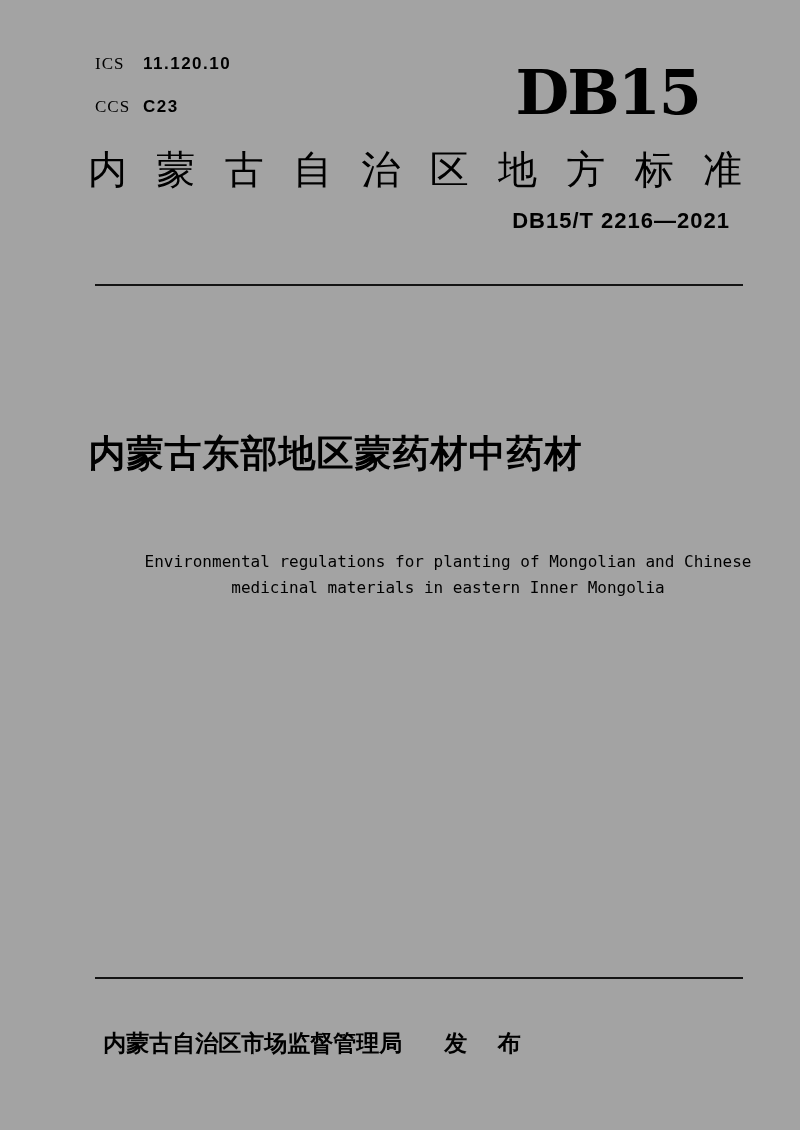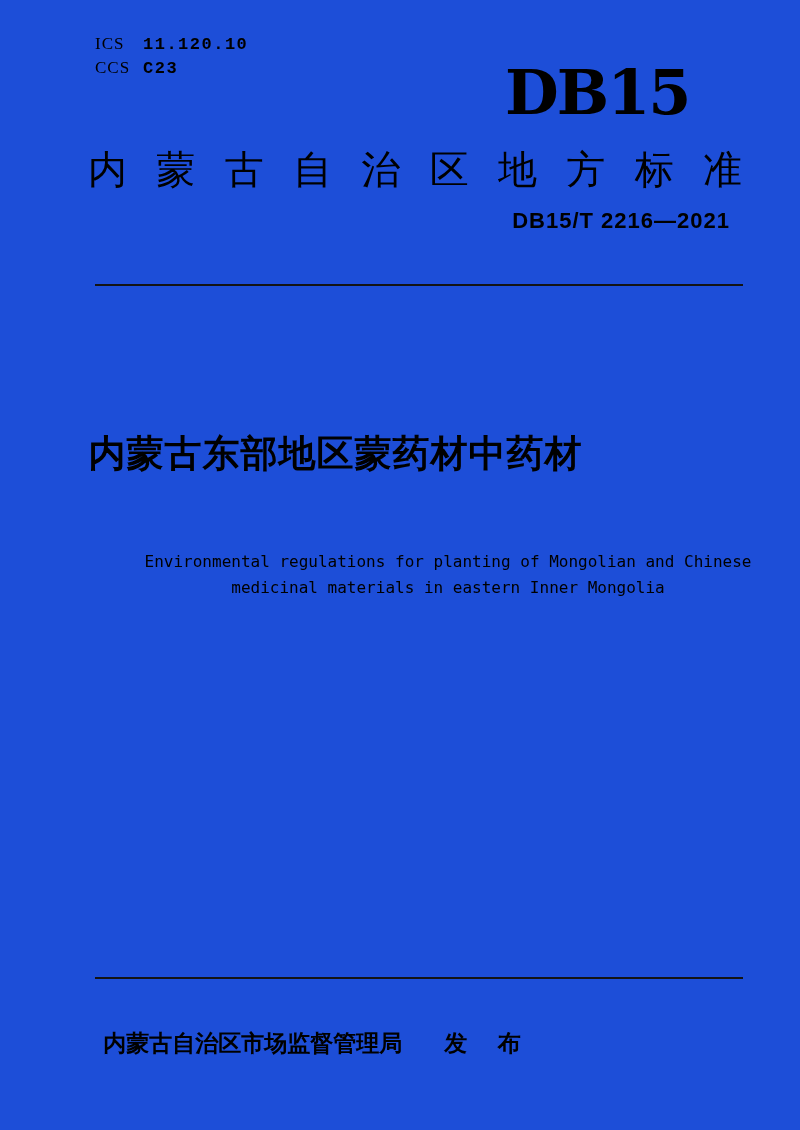--- a/index.html
+++ b/index.html
@@ -4,58 +4,59 @@
 <style>
   html, body {
     margin: 0;
     padding: 0;
     background: #ffffff;
   }
   .page {
     position: relative;
     width: 800px;
     height: 1130px;
-    background: #1d4ed8;
+    background: #a3a3a3;
     color: #000000;
     font-family: "Liberation Sans", sans-serif;
     overflow: hidden;
   }
 
   
   .ics-block {
     position: absolute;
     left: 95px;
     top: 32px;
     font-size: 17px;
     line-height: 23px;
   }
   .ics-row { display: flex; align-items: baseline; }
   .ics-label {
     font-family: "Liberation Serif", serif;
     width: 48px;
     letter-spacing: 1px;
   }
   .ics-value {
-    font-family: Liberation Mono, monospace;
+    font-family: Liberation Sans, sans-serif;
     font-weight: 600;
     letter-spacing: 1.5px;
+    margin-top: 20px;
   }
 
   
   .db-logo {
     position: absolute;
     left: 505px;
     top: 62px;
     width: 195px;
     font-family: "DejaVu Serif", serif;
     font-weight: 900;
     font-size: 62px;
     line-height: 62px;
     letter-spacing: -2px;
-    text-align: left;
+    text-align: right;
     transform: scaleY(1.0);
   }
 
   
   .standard-name-row {
     position: absolute;
     left: 88px;
     right: 58px;
     top: 148px;
     display: flex;

